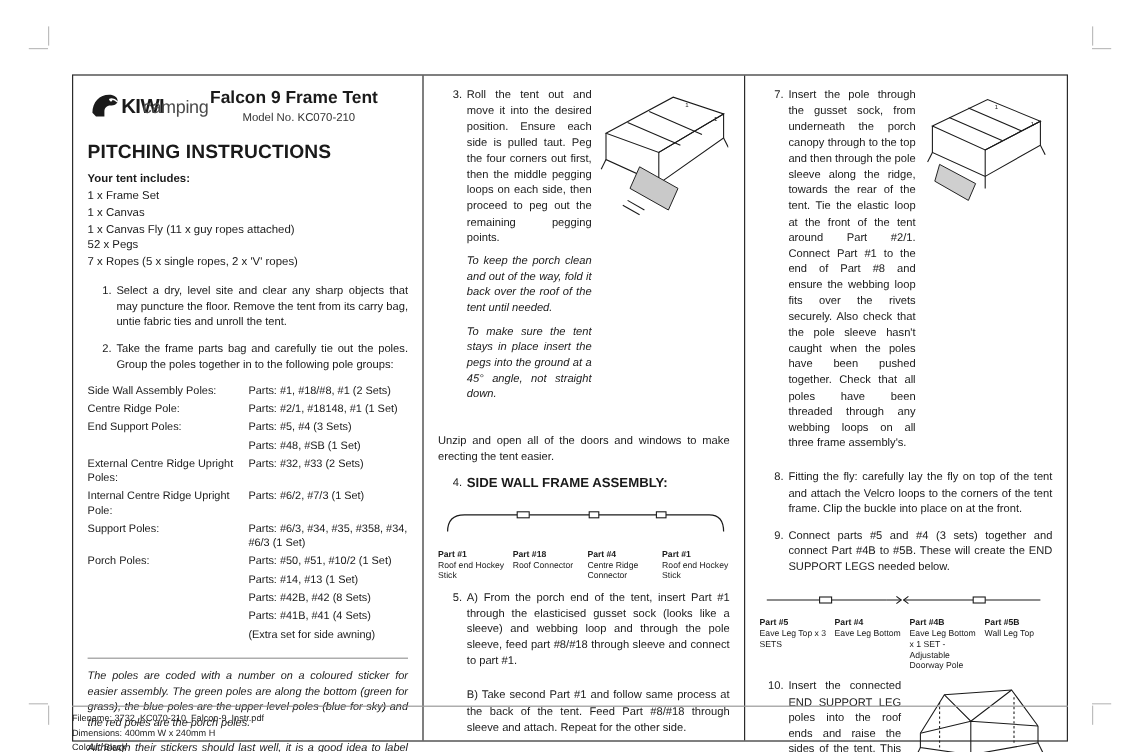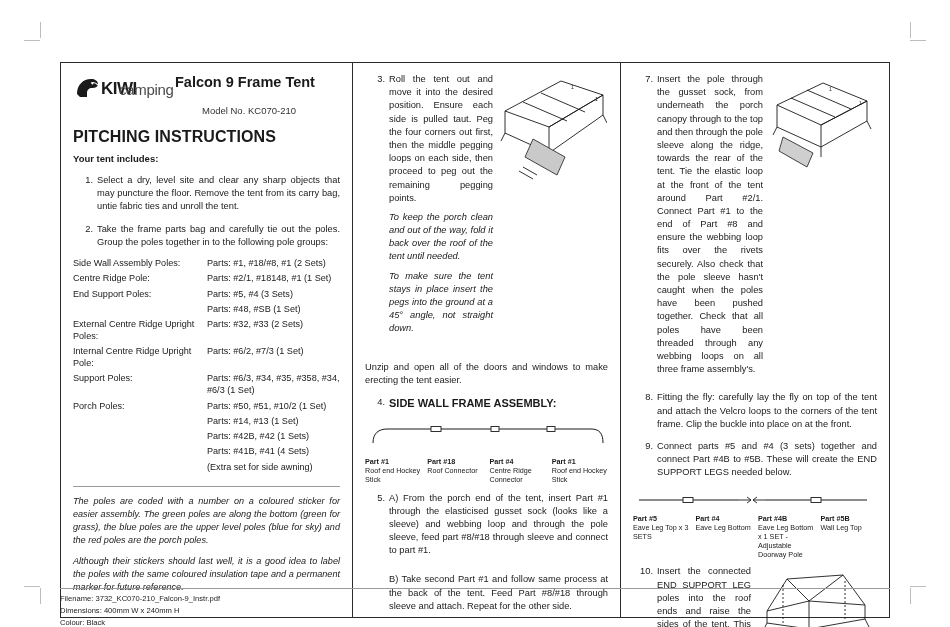--- a/index.html
+++ b/index.html
@@ -19,21 +19,21 @@
   .col3{left:560px;width:268px;}
 
   
   .logorow{display:flex;align-items:flex-start;gap:10px;}
   .logo{position:relative;width:92px;height:34px;flex:0 0 auto;}
   .logo .kiwibird{position:absolute;left:0;top:2px;width:26px;height:26px;}
   .logo .ktext{position:absolute;left:0;top:6px;font-size:17px;font-weight:bold;letter-spacing:-.5px;}
   .logo .camping{position:absolute;left:46px;top:8px;font-size:15px;color:#4a4a4a;letter-spacing:-.3px;}
   .titleblock{padding-top:2px;}
   .tname{font-size:14.5px;font-weight:bold;line-height:1.1;}
-  .tmodel{font-size:9.5px;color:#333;margin-top:14px;padding-left:27px;}
+  .tmodel{font-size:9.5px;color:#333;margin-top:2px;padding-left:27px;}
 
   h1.pitch{font-size:16px;font-weight:bold;margin:12px 0 7px 0;letter-spacing:.1px;}
   .inc-title{font-size:9.5px;font-weight:bold;margin-bottom:2px;}
   .inc-list{font-size:9.5px;line-height:1.45;}
 
   
   ol.steps{list-style:none;margin:0;padding:0;}
   li.step{position:relative;padding-left:24px;margin-bottom:9px;font-size:9.3px;line-height:1.42;text-align:justify;}
   li.step > .num{position:absolute;left:2px;top:0;width:18px;text-align:right;font-size:9.3px;}
   p.sub{margin:6px 0 0 0;font-size:9.3px;line-height:1.42;font-style:italic;text-align:justify;}
@@ -94,20 +94,27 @@
         </div>
         <div class="titleblock">
           <div class="tname">Falcon 9 Frame Tent</div>
           <div class="tmodel">Model No. KC070-210</div>
         </div>
       </div>
 
       <h1 class="pitch">PITCHING INSTRUCTIONS</h1>
 
       <div class="inc-title">Your tent includes:</div>
+      <div class="inc-list">
+        <div>1 x Frame Set</div>
+        <div>1 x Canvas</div>
+        <div>1 x Canvas Fly (11 x guy ropes attached)</div>
+        <div>52 x Pegs</div>
+        <div>7 x Ropes (5 x single ropes, 2 x 'V' ropes)</div>
+      </div>
 
       <ol class="steps" style="margin-top:10px;">
         <li class="step">
           <span class="num">1.</span>
           <span>Select a dry, level site and clear any sharp objects that may puncture the floor. Remove the tent from its carry bag, untie fabric ties and unroll the tent.</span>
         </li>
         <li class="step">
           <span class="num">2.</span>
           <span>Take the frame parts bag and carefully tie out the poles. Group the poles together in to the following pole groups:</span>
         </li>
@@ -146,21 +153,21 @@
         <tr>
           <td class="l">Porch Poles:</td>
           <td>Parts: #50, #51, #10/2 (1 Set)</td>
         </tr>
         <tr>
           <td class="l"></td>
           <td>Parts: #14, #13 (1 Set)</td>
         </tr>
         <tr>
           <td class="l"></td>
-          <td>Parts: #42B, #42 (1 Sets)</td>
+          <td>Parts: #42B, #42 (8 Sets)</td>
         </tr>
         <tr>
           <td class="l"></td>
           <td>Parts: #41B, #41 (4 Sets)</td>
         </tr>
         <tr>
           <td class="l"></td>
           <td class="extra">(Extra set for side awning)</td>
         </tr>
       </tbody>

